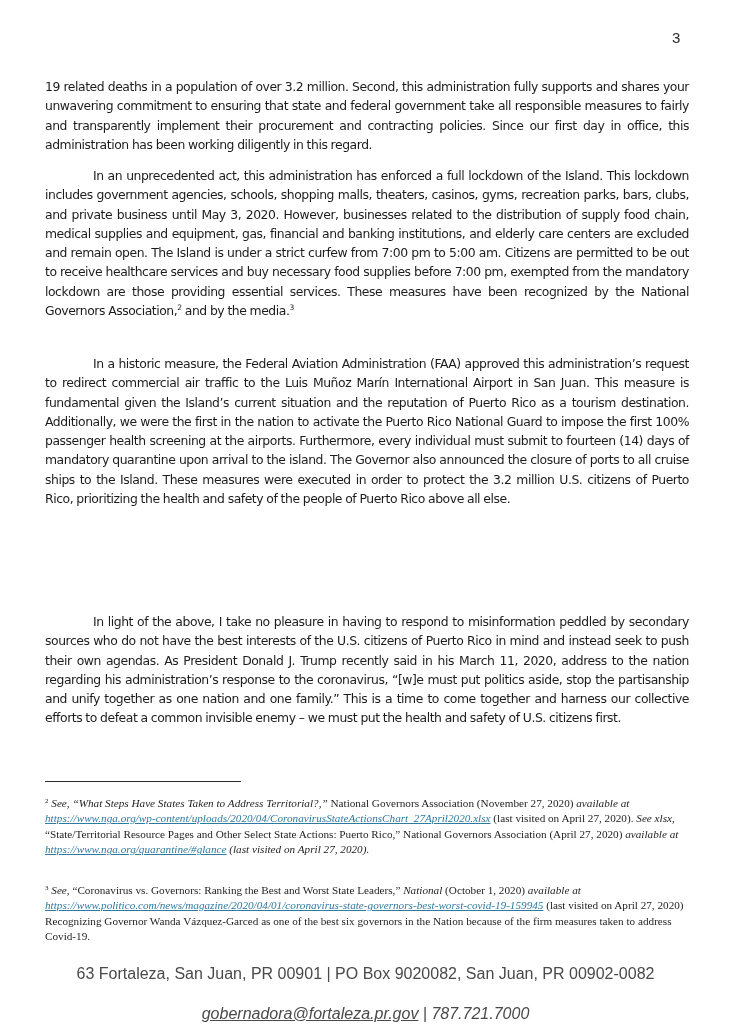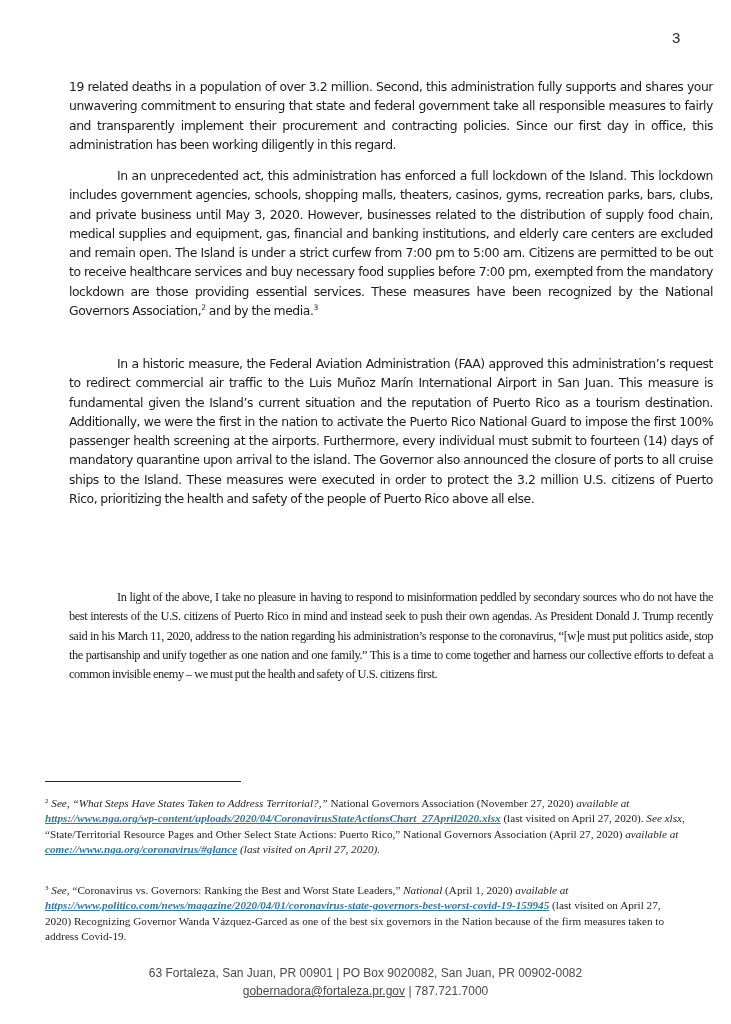--- a/index.html
+++ b/index.html
@@ -26,32 +26,31 @@
       position: absolute;
       left: 45px;
       width: 644px;
       font-family: "DejaVu Sans", sans-serif;
       font-size: 12.4px;
       line-height: 19.3px;
       letter-spacing: -0.45px;
       word-spacing: -0.3px;
       text-align: justify;
       color: #1c1c1c;
-      margin-left: 24px;
     }
     .body-text p {
       margin: 0;
     }
     .indent {
       text-indent: 48px;
     }
     #para-1 { top: 77px; }
     #para-2 { top: 166px; }
     #para-3 { top: 354px; }
-    #para-4 { top: 588px; font-family: Liberation Serif, serif; }
+    #para-4 { top: 612px; }
     sup {
       font-size: 7.5px;
       line-height: 0;
       vertical-align: 5px;
     }
     .footnote-rule {
       position: absolute;
       left: 45px;
       top: 781px;
       width: 196px;
@@ -72,35 +71,34 @@
       font-size: 7px;
       vertical-align: 4px;
       line-height: 0;
     }
     #footnote-2 { top: 796px; }
     #footnote-3 { top: 883px; }
     .link {
       color: #2f7aa0;
       font-style: italic;
       text-decoration: underline;
-      font-weight: bold;
     }
     em { font-style: italic; }
     .footer {
       position: absolute;
       left: 0;
       width: 731px;
       text-align: center;
       font-family: "Liberation Sans", sans-serif;
-      font-size: 12px;
+      font-size: 16px;
       color: #4a4a4a;
       line-height: 17px;
     }
     #footer-line-1 { top: 965px; }
-    #footer-line-2 { top: 983px; }
+    #footer-line-2 { top: 1005px; font-style: italic; }
     .email-link {
       color: #4a4a4a;
       text-decoration: underline;
     }
   </style>
 </head>
 <body>
 
 <div class="page-number">3</div>
 
@@ -120,25 +118,25 @@
   <p class="indent">In light of the above, I take no pleasure in having to respond to misinformation peddled by secondary sources who do not have the best interests of the U.S. citizens of Puerto Rico in mind and instead seek to push their own agendas. As President Donald J. Trump recently said in his March 11, 2020, address to the nation regarding his administration’s response to the coronavirus, “[w]e must put politics aside, stop the partisanship and unify together as one nation and one family.” This is a time to come together and harness our collective efforts to defeat a common invisible enemy – we must put the health and safety of U.S. citizens first.</p>
 </div>
 
 <div class="footnote-rule"></div>
 
 <div class="footnote" id="footnote-2">
   <span class="num">2</span>
   <em>See,</em>
   <em>“What Steps Have States Taken to Address Territorial?,”</em><span> National Governors Association (November 27, 2020) </span><em>available at</em>
   <a class="link">https://www.nga.org/wp-content/uploads/2020/04/CoronavirusStateActionsChart_27April2020.xlsx</a><span> (last visited on April 27, 2020). </span><em>See xlsx</em><span>, “State/Territorial Resource Pages and Other Select State Actions: Puerto Rico,” National Governors Association (April 27, 2020) </span><em>available at</em>
-  <a class="link">come://www.nga.org/coronavirus/#glance</a><em> (last visited on April 27, 2020).</em>
+  <a class="link">https://www.nga.org/quarantine/#glance</a><em> (last visited on April 27, 2020).</em>
 </div>
 
 <div class="footnote" id="footnote-3">
   <span class="num">3</span>
-  <em>See,</em><span> “Coronavirus vs. Governors: Ranking the Best and Worst State Leaders,” </span><em>National</em><span> (April 1, 2020) </span><em>available at</em>
+  <em>See,</em><span> “Coronavirus vs. Governors: Ranking the Best and Worst State Leaders,” </span><em>National</em><span> (October 1, 2020) </span><em>available at</em>
   <a class="link">https://www.politico.com/news/magazine/2020/04/01/coronavirus-state-governors-best-worst-covid-19-159945</a><span> (last visited on April 27, 2020) Recognizing Governor Wanda Vázquez-Garced as one of the best six governors in the Nation because of the firm measures taken to address Covid-19.</span>
 </div>
 
 <div class="footer" id="footer-line-1">63 Fortaleza, San Juan, PR 00901 | PO Box 9020082, San Juan, PR 00902-0082</div>
 <div class="footer" id="footer-line-2">
   <a class="email-link">gobernadora@fortaleza.pr.gov</a><span> | </span><span>787.721.7000</span>
 </div>
 
 </body></html>

